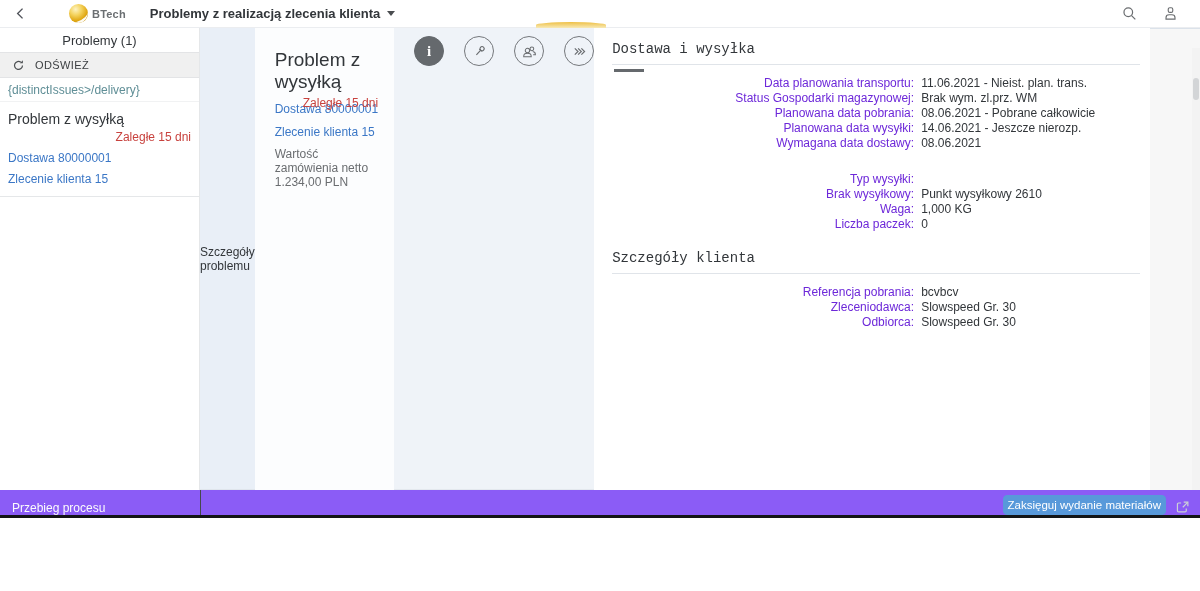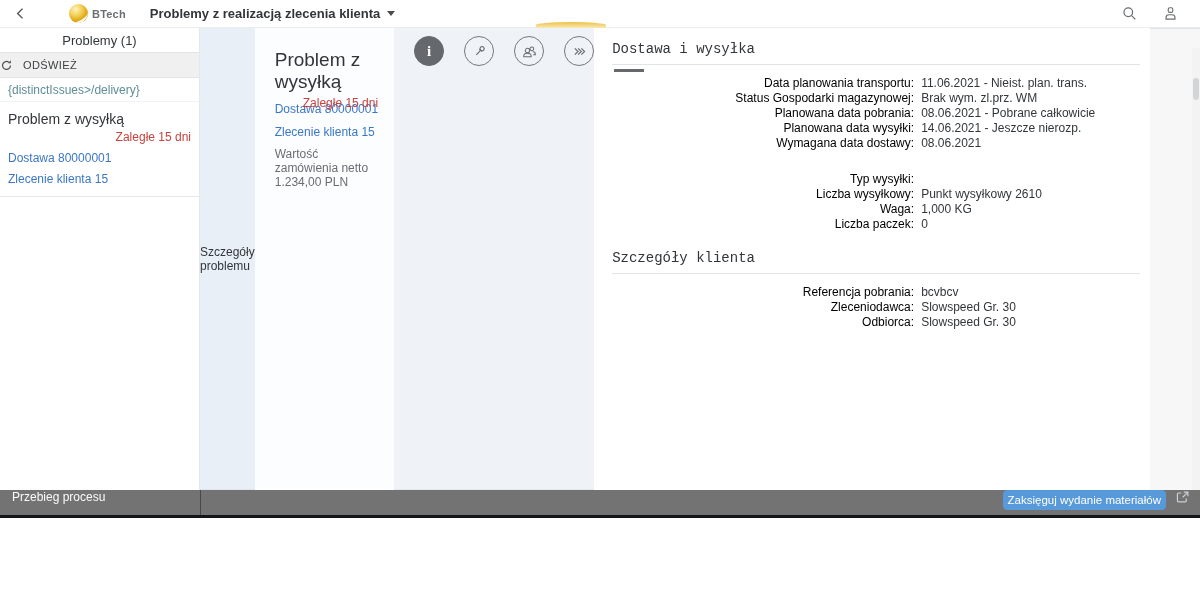--- a/index.html
+++ b/index.html
@@ -26,21 +26,21 @@
   .shell-icon { display:flex; align-items:center; padding:0 8px; cursor:pointer; }
   .gold-arc { position:absolute; left:536px; bottom:-1px; width:70px; height:6px;
     border-radius:100% 100% 0 0; background:linear-gradient(#edbc3a, #f8e9b4); opacity:.95; }
 
   
   .main { flex:1; display:flex; min-height:0; }
 
   
   .sidebar { flex:0 0 200px; width:200px; border-right:1px solid #e5e7e9; background:#fff; display:flex; flex-direction:column; }
   .sb-header { flex:0 0 24px; display:flex; align-items:center; justify-content:center; font-size:13px; color:#32363a; background:#fff; }
-  .sb-refresh { flex:0 0 26px; display:flex; align-items:center; gap:10px; padding:0 0;
+  .sb-refresh { flex:0 0 26px; display:flex; align-items:center; gap:10px; padding:0 12px;
     background:#f0f0f0; border-top:1px solid #e3e4e6; border-bottom:1px solid #e3e4e6; cursor:pointer; }
   .sb-refresh span { font-size:11px; color:#3d4043; letter-spacing:.4px; }
   .sb-group-header { flex:0 0 24px; display:flex; align-items:center; padding:0 8px;
     font-size:12px; color:#5f8e96; border-bottom:1px solid #f1f2f3; }
   .sb-item { padding:9px 8px 10px 8px; border-bottom:1px solid #e5e7e9; cursor:pointer; }
   .sb-item-title { font-size:14px; color:#32363a; }
   .sb-item-status { font-size:12px; text-align:right; margin-top:3px; }
   .sb-link { display:block; font-size:12px; margin-top:7px; cursor:pointer; }
   .lnk { color:#3b77c6; text-decoration:none; }
   .neg { color:#c8423e; }
@@ -62,34 +62,34 @@
     display:flex; align-items:center; justify-content:center; background:transparent; cursor:pointer; }
   .tab-circle.selected { background:#65696d; border-color:#65696d; }
   .tab-underline { position:absolute; left:220px; top:41px; width:30px; height:3px; background:#65696d; }
   .info-glyph { font-family:"Liberation Serif", serif; font-weight:700; font-size:15px; color:#fff; line-height:1; }
 
   
   .content { flex:1; background:#fff; padding-top:13px; overflow:hidden; }
   .section-title { font-size:14px; color:#32363a; padding-left:18px;font-family:Liberation Mono, monospace; }
   .section-rule { border-top:1px solid #e0e4e9; margin:7px 10px 11px 18px; }
   .form-row { display:flex; line-height:15px; font-size:12px; }
-  .f-label { flex:0 0 320px; text-align:right; color:#000000; padding-right:0; }
+  .f-label { flex:0 0 320px; text-align:right; color:#6d28d9; padding-right:0; }
   .f-value { margin-left:7px; color:#32363a; }
   .group-gap { height:21px; }
   .section2-space { height:18px; }
 
   .bottom-gray { flex:0 0 50px; background:#f7f7f7; border-top:1px solid #dbe2ea; }
 
   
   .v-scrollbar { position:absolute; right:0; top:20px; bottom:0; width:8px; background:rgba(0,0,0,0.015); }
   .v-thumb { position:absolute; right:1px; top:30px; width:6px; height:22px; background:#d3d5d7; border-radius:3px; }
 
   
-  .footer { flex:0 0 28px; background:#737373; border-bottom:3px solid #131517;
-    display:flex; align-items:flex-start; padding:0 10px 0 12px; position:relative; }
+  .footer { flex:0 0 28px; background:#8b5cf6; border-bottom:3px solid #131517;
+    display:flex; align-items:flex-end; padding:0 10px 0 12px; position:relative; }
   .footer::before { content:""; position:absolute; left:200px; top:0; bottom:0; width:1px; background:#45494e; }
   .footer-label { font-size:12px; color:#fbfbfc; }
   .post-btn { margin-left:auto; background:#5899da; border:1px solid #5899da; border-radius:4px;
     color:#fff; font-size:11.5px; font-family:"Liberation Sans",sans-serif; padding:3px 4px; cursor:pointer; }
   .footer-export { margin-left:9px; display:flex; align-items:center; cursor:pointer; }
 </style>
 </head>
 <body>
 
 <div class="app">
@@ -216,21 +216,21 @@
           <span class="f-value">08.06.2021</span>
         </div>
 
         <div class="group-gap"></div>
 
         <div class="form-row">
           <span class="f-label">Typ wysyłki:</span>
           <span class="f-value"></span>
         </div>
         <div class="form-row">
-          <span class="f-label">Liczba wysyłkowy:</span>
+          <span class="f-label">Brak wysyłkowy:</span>
           <span class="f-value">Punkt wysyłkowy 2610</span>
         </div>
         <div class="form-row">
           <span class="f-label">Waga:</span>
           <span class="f-value">1,000 KG</span>
         </div>
         <div class="form-row">
           <span class="f-label">Liczba paczek:</span>
           <span class="f-value">0</span>
         </div>

